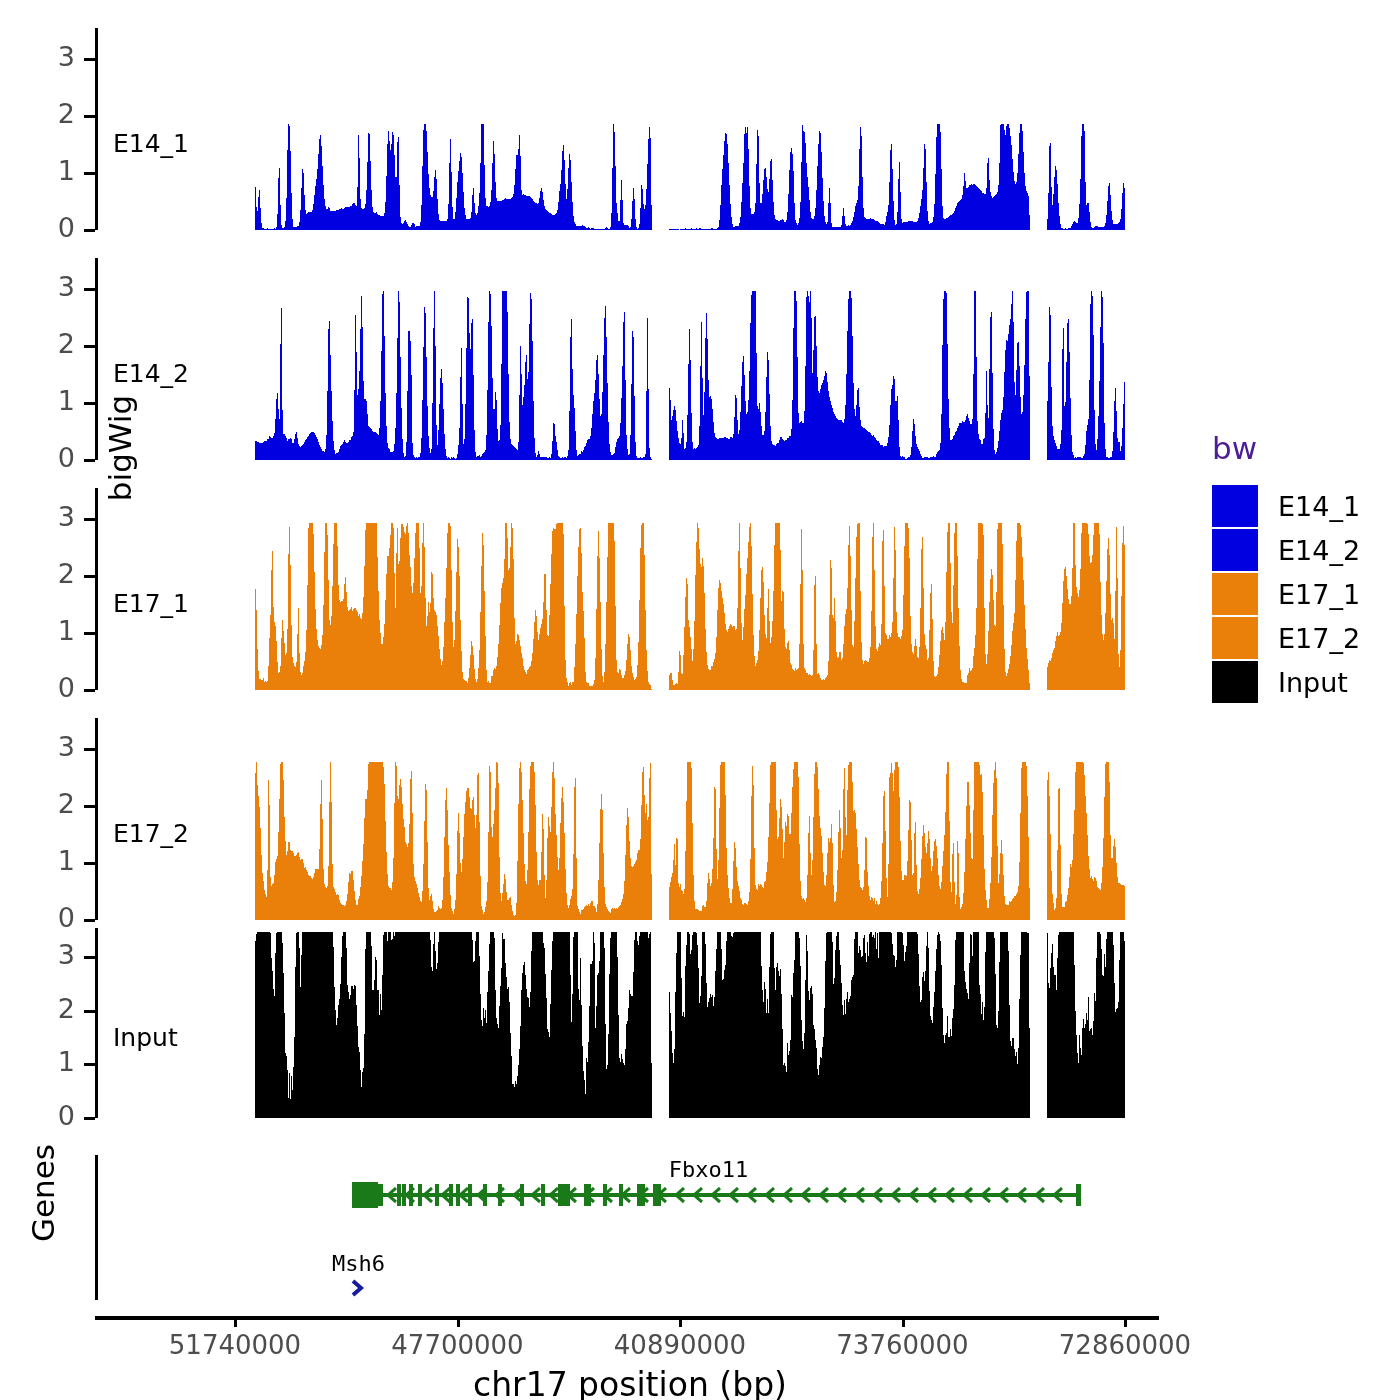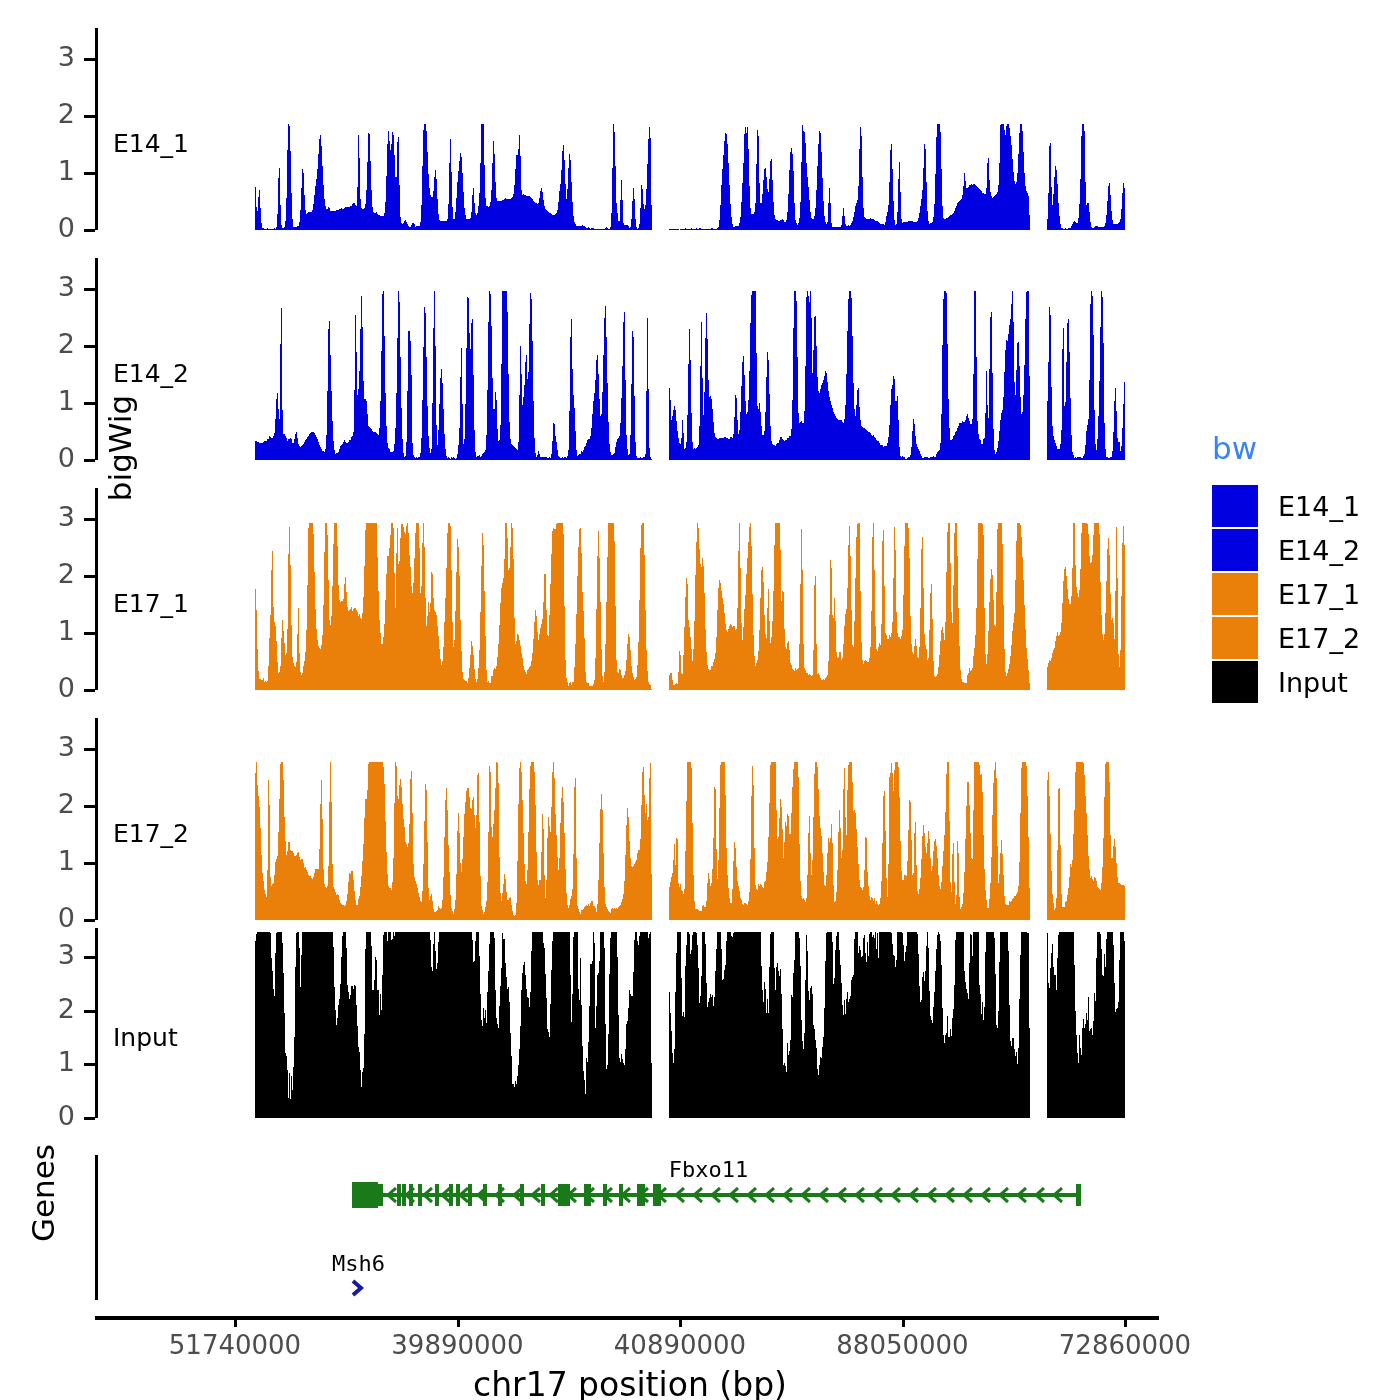--- a/index.html
+++ b/index.html
@@ -34,21 +34,21 @@
 
   
   .genes-axis{position:absolute;left:95px;top:1155px;width:3px;height:145px;background:#000;}
   .gene-line{position:absolute;height:4px;background:#1a7a1a;}
   .gene-exon{position:absolute;background:#1a7a1a;}
   .gene-name{position:absolute;font-size:22px;color:#000;font-family:"DejaVu Sans Mono",monospace;white-space:nowrap;}
   .msh6-name{position:absolute;font-size:22px;color:#000;font-family:"DejaVu Sans Mono",monospace;white-space:nowrap;}
 
   
   .legend{position:absolute;left:1212px;top:430px;}
-  .legend-title{font-size:31px;color:#3b82f6;margin-bottom:18px;}
+  .legend-title{font-size:31px;color:#4c1d95;margin-bottom:18px;}
   .legend-row{display:flex;align-items:center;height:44px;}
   .legend-swatch{width:46px;height:42px;margin-right:20px;}
   .legend-lab{font-size:27px;color:#000;}
 </style>
 </head>
 <body>
 
 <div id="root">
 
   <div class="ylabel-bigwig">bigWig</div>
@@ -286,25 +286,25 @@
         <polyline points="3,2 11,9 3,16" fill="none" stroke="#1a1a9e" stroke-width="4"></polyline>
       </svg>
       <div class="msh6-name" style="left: 332.02px; top: 1251px;">Msh6</div>
     </div>
 
   <div class="xaxis"></div>
   <div id="xticks">
       <div class="xtick" style="left: 234px;"></div>
       <div class="xticklab" style="left: 125px;">51740000</div>
       <div class="xtick" style="left: 456.5px;"></div>
-      <div class="xticklab" style="left: 347.5px;">39890000</div>
+      <div class="xticklab" style="left: 347.5px;">47700000</div>
       <div class="xtick" style="left: 679px;"></div>
       <div class="xticklab" style="left: 570px;">40890000</div>
       <div class="xtick" style="left: 901.5px;"></div>
-      <div class="xticklab" style="left: 792.5px;">88050000</div>
+      <div class="xticklab" style="left: 792.5px;">73760000</div>
       <div class="xtick" style="left: 1124px;"></div>
       <div class="xticklab" style="left: 1015px;">72860000</div>
     </div>
   <div class="xtitle">chr17 position (bp)</div>
 
   <div class="legend">
     <div class="legend-title">bw</div>
     <div id="legend-items">
         <div class="legend-row">
           <div class="legend-swatch" style="background: rgb(0, 0, 224);"></div>

